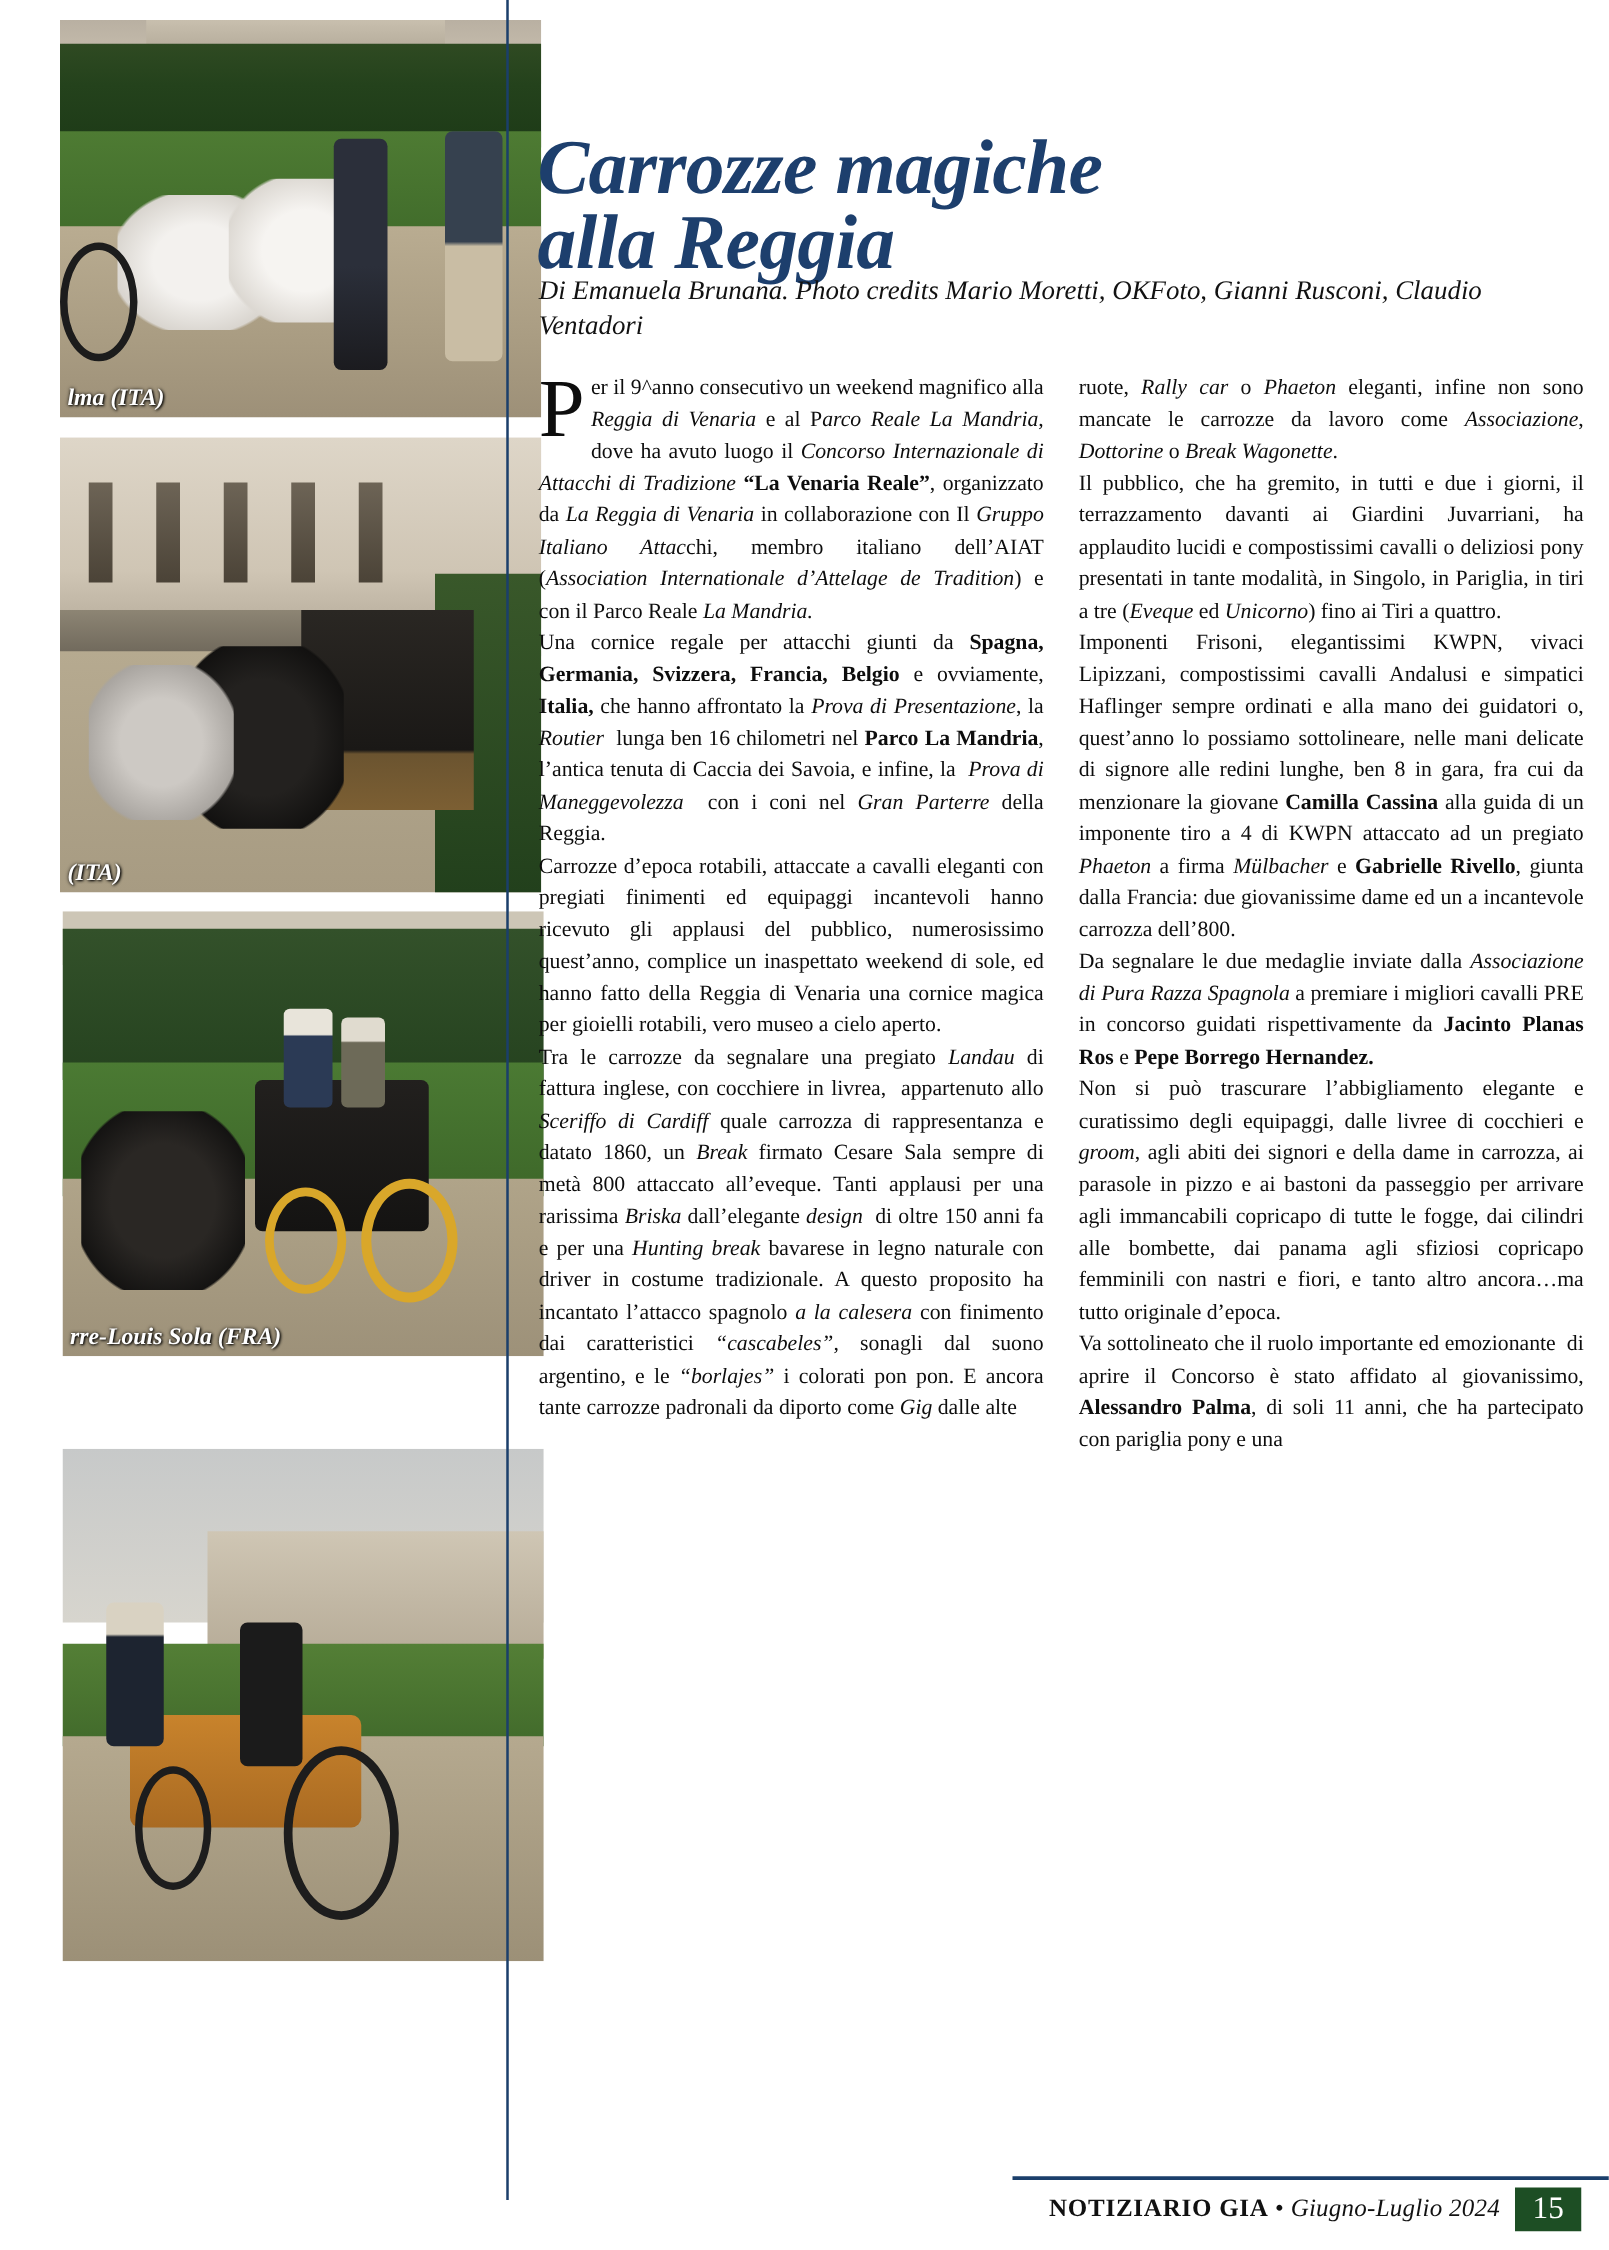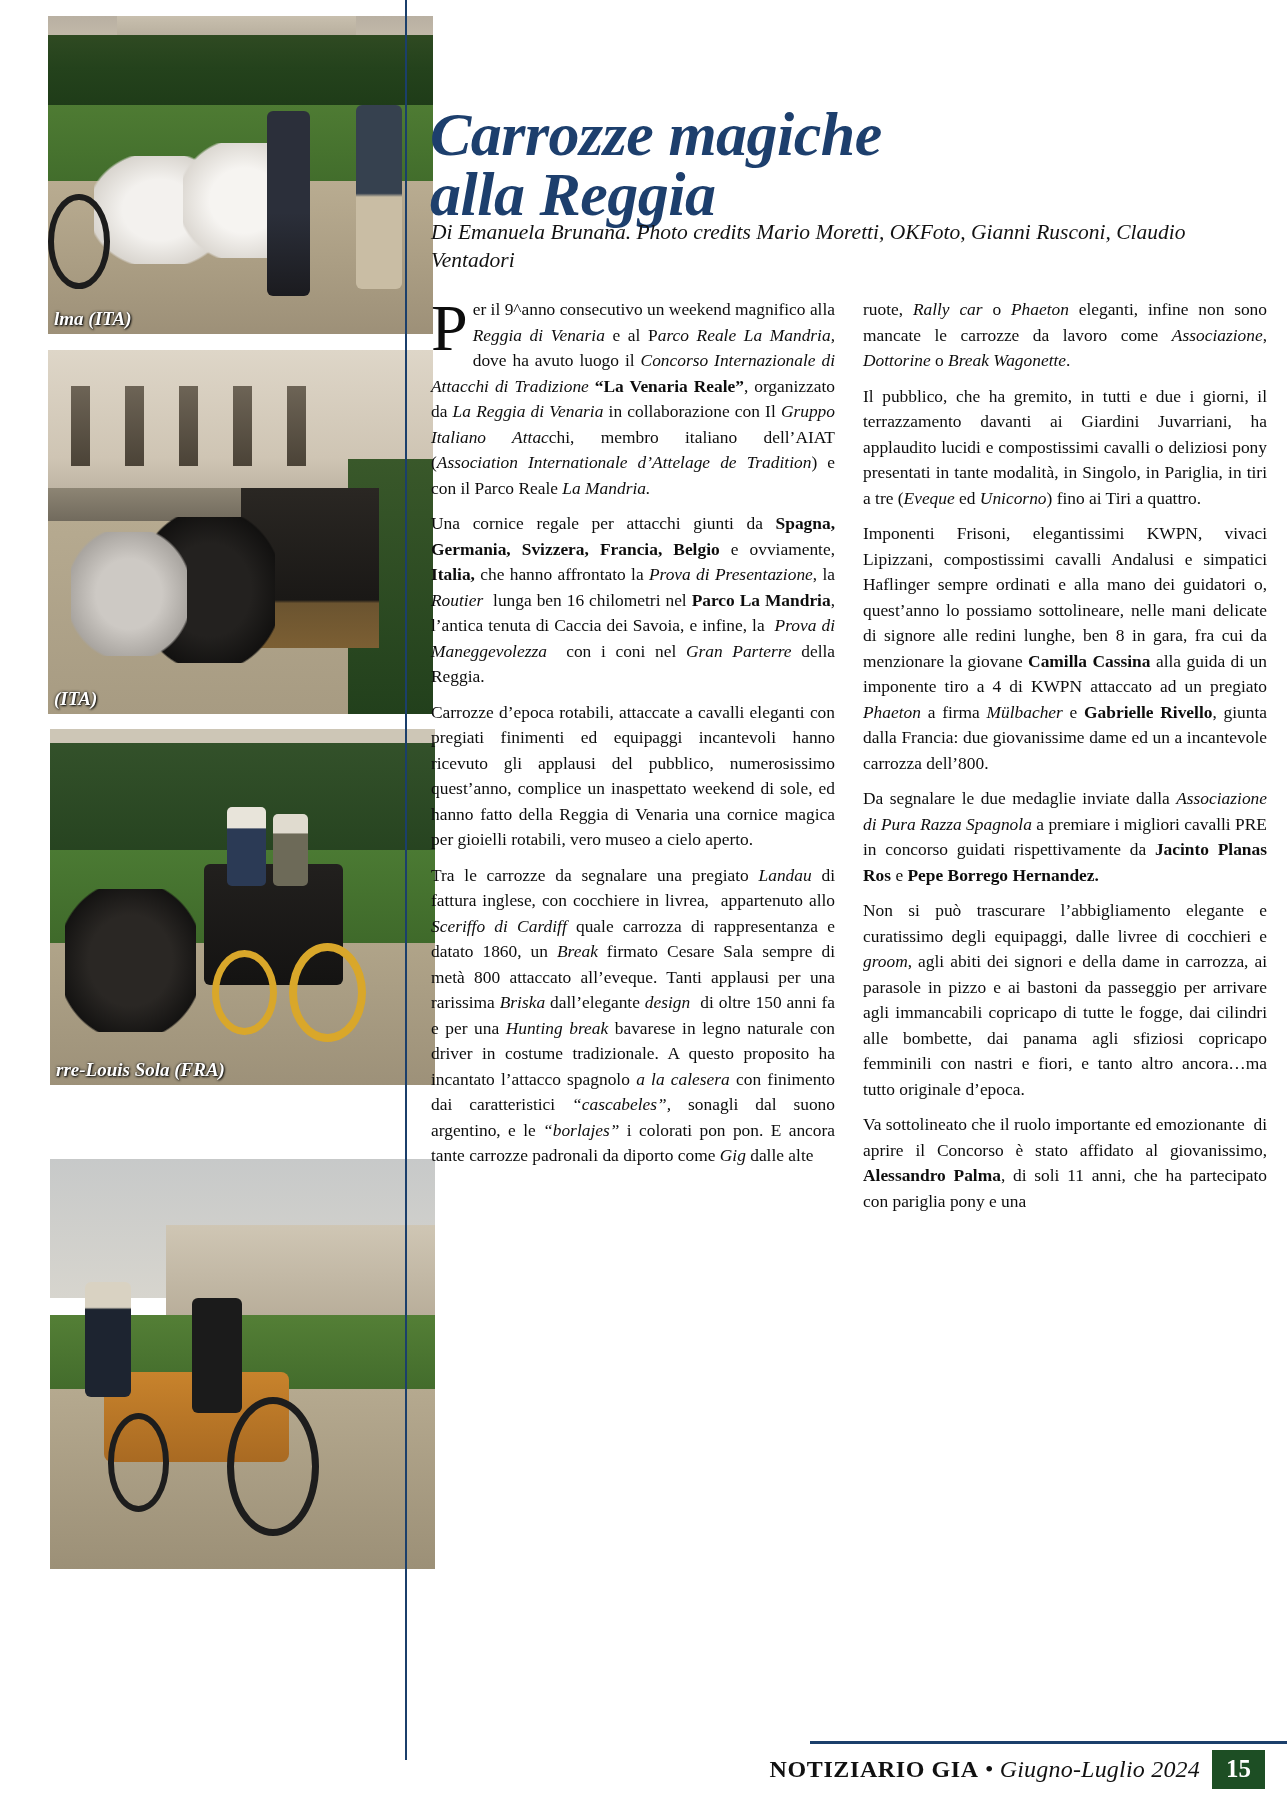--- a/index.html
+++ b/index.html
@@ -184,21 +184,21 @@
   }
   .col {
     width: 404px;
     font-size: 17.4px;
     line-height: 1.465;
     text-align: justify;
     color: #0d0d0d;
     hyphens: auto;
   }
   .col p { margin: 0; text-indent: 0; }
-  .col p + p { margin-top: 10px; }
+  .col p + p { margin-top: 0px; }
   .dropcap-para { position: relative; }
   .dropcap {
     float: left;
     font-size: 66px;
     line-height: 54px;
     padding: 4px 5px 0 0;
     font-family: "Liberation Serif", serif;
     font-weight: normal;
     color: #0d0d0d;
   }
@@ -212,33 +212,33 @@
     width: 860px; height: 3px;
     background: #1b3f6b;
   }
   .footer {
     position: absolute;
     right: 22px; top: 1750px;
     display: flex; align-items: stretch; gap: 0;
     font-family: "Liberation Serif", serif;
   }
   .footer-text {
-    font-size: 24px;
+    font-size: 20px;
     padding: 6px 12px 6px 0;
     letter-spacing: 0.2px;
     color: #111;
     white-space: nowrap;
   }
   .footer-text .bold { font-weight: bold; font-variant: small-caps; letter-spacing:0.6px;}
   .footer-text .ital { font-style: italic; }
   .page-num {
     background: #1d4e24;
     color: #fff;
     font-size: 25px;
-    font-weight: bold;
+    font-weight: normal;
     padding: 2px 14px 4px 14px;
     display: flex; align-items: center; justify-content: center;
     min-width: 46px;
   }
 </style>
 </head>
 <body>
 
 <div class="photo-col">
 

